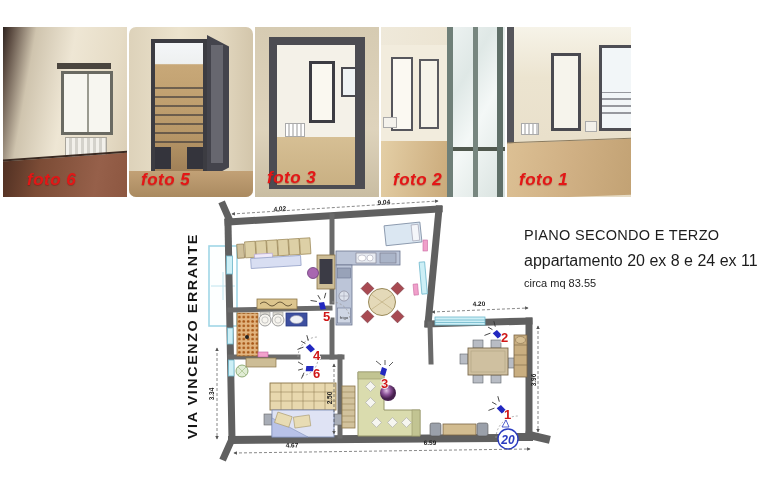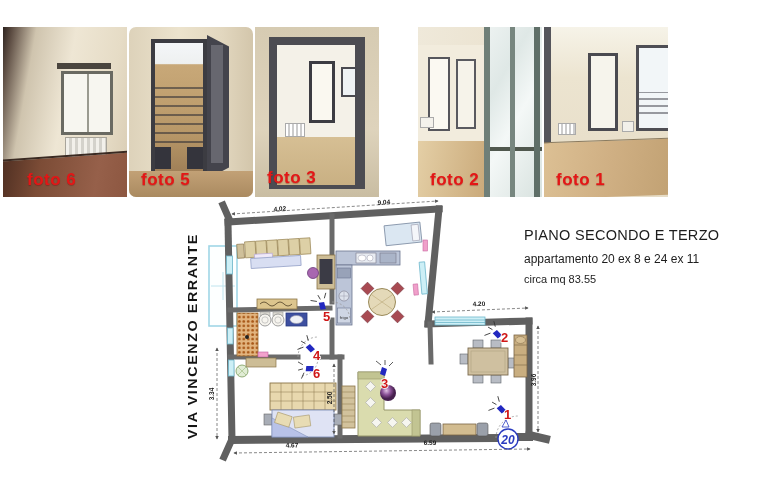--- a/index.html
+++ b/index.html
@@ -3,21 +3,21 @@
 <meta charset="utf-8">
 <style>
   html,body{margin:0;padding:0;background:#ffffff;}
   #page{position:relative;width:764px;height:492px;background:#ffffff;overflow:hidden;
         font-family:"Liberation Sans",sans-serif;}
 
   
   #photos{position:absolute;left:3px;top:27px;display:flex;gap:2px;}
   .photo{position:relative;width:124px;height:170px;overflow:hidden;background:#e8e0cc;}
   .photo .label{position:absolute;left:12px;bottom:7px;z-index:9;
-    font-size:17px;font-weight:bold;color:#e41616;
+    font-size:17px;font-weight:bold;font-style:italic;color:#e41616;
     text-shadow:0 1px 1px rgba(120,0,0,.35);letter-spacing:.5px;}
   .photo div{position:absolute;}
 
   
   .p1{background:linear-gradient(100deg,#2e2420 0%,#5c4c42 6%,#cfc4ae 22%,#eee6d4 48%,#e6dcc6 78%,#d8cbb2 100%);}
   .p1 .win{left:58px;top:44px;width:46px;height:58px;background:#f7f6f0;border:3px solid #6a6a62;}
   .p1 .win i{position:absolute;left:50%;top:0;width:2px;height:100%;background:#9a9a90;}
   .p1 .shade{left:54px;top:36px;width:54px;height:6px;background:#4a453e;}
   .p1 .rad{left:62px;top:110px;width:40px;height:22px;border:1px solid #a8a49a;
            background:repeating-linear-gradient(90deg,#f2f0ea 0 3px,#d4d2cb 3px 6px);}
@@ -55,21 +55,21 @@
   .p4{background:linear-gradient(#d6cbb2,#ded3bc 60%,#c9bda2);}
   .p4 .frame{left:14px;top:10px;width:96px;height:152px;background:#4c4c52;}
   .p4 .room{left:8px;top:8px;width:78px;height:140px;background:#f4f1e8;}
   .p4 .innerfloor{left:8px;top:100px;width:78px;height:48px;background:linear-gradient(#d6bf94,#c9b083);}
   .p4 .backdoor{left:40px;top:24px;width:26px;height:62px;background:#3c3c42;}
   .p4 .backdoor i{position:absolute;left:3px;top:3px;width:20px;height:56px;background:#faf8f0;}
   .p4 .backwin{left:72px;top:30px;width:12px;height:26px;background:#eef2f4;border:2px solid #4a4a50;}
   .p4 .rad{left:16px;top:86px;width:18px;height:12px;background:repeating-linear-gradient(90deg,#fff 0 2px,#ccc 2px 4px);border:1px solid #aaa;}
 
   
-  .p5{background:linear-gradient(100deg,#efe9da 0%,#ece4d2 45%,#e2dcc8 100%);margin-left:37px;}
+  .p5{background:linear-gradient(100deg,#efe9da 0%,#ece4d2 45%,#e2dcc8 100%);}
   .p5 .backwall{left:0;top:18px;width:70px;height:96px;background:#f2ecdd;}
   .p5 .d1{left:10px;top:30px;width:18px;height:70px;background:#fbf9f2;border:2px solid #56565c;}
   .p5 .d2{left:38px;top:32px;width:16px;height:66px;background:#f6f3ea;border:2px solid #5a5a60;}
   .p5 .rad{left:2px;top:90px;width:12px;height:9px;background:#f4f2ec;border:1px solid #aaa;}
   .p5 .floor{left:0;bottom:0;width:124px;height:56px;background:linear-gradient(100deg,#e4cfa6,#c9a878 60%,#bb9a6a);}
   .p5 .glass{left:66px;top:0;width:58px;height:170px;
     background:linear-gradient(120deg,#eef3f2 0%,#dfe8e6 30%,#f4f8f7 55%,#d8e2df 100%);}
   .p5 .m1{left:66px;top:0;width:6px;height:170px;background:#6f7f78;}
   .p5 .m2{left:92px;top:0;width:5px;height:170px;background:#77867f;}
   .p5 .m3{left:116px;top:0;width:6px;height:170px;background:#5f6f68;}
@@ -85,21 +85,21 @@
     background:repeating-linear-gradient(0deg,rgba(60,60,70,.5) 0 2px,transparent 2px 7px);}
   .p6 .rad1{left:14px;top:96px;width:16px;height:10px;background:repeating-linear-gradient(90deg,#fff 0 2px,#ccc 2px 4px);border:1px solid #aaa;}
   .p6 .rad2{left:78px;top:94px;width:10px;height:9px;background:#f2f0ea;border:1px solid #aaa;}
   .p6 .floor{left:0;bottom:0;width:124px;height:56px;transform:skewY(-2deg);
     background:linear-gradient(100deg,#dcc094 0%,#d0b084 50%,#c2a274 100%);border-top:1px solid #8a7a5e;}
 
   
   #plan-svg{position:absolute;left:180px;top:196px;}
   #info{position:absolute;left:524px;top:227px;color:#1d1d1d;}
   #info .t1{font-size:14.5px;letter-spacing:.3px;margin-bottom:9px;}
-  #info .t2{font-size:12px;margin-bottom:7px;}
+  #info .t2{font-size:16px;margin-bottom:7px;}
   #info .t3{font-size:11px;}
 </style>
 </head>
 <body>
 
 <div id="page">
 
   <div id="photos">
 
     <div class="photo p1">

